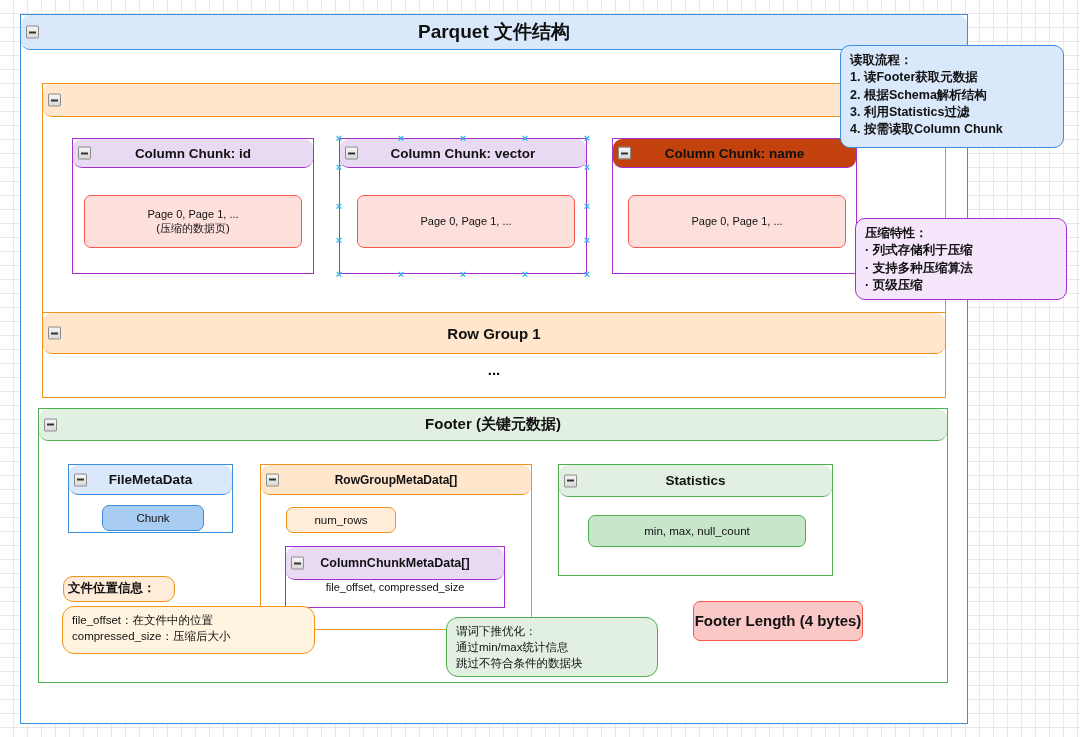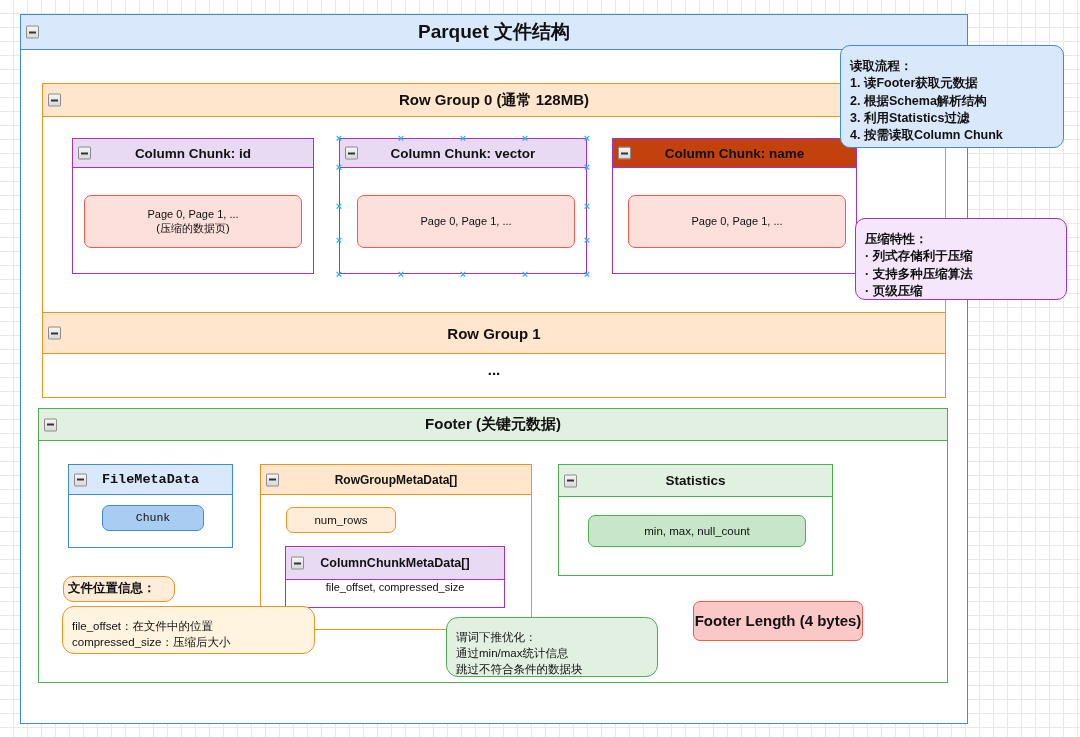--- a/index.html
+++ b/index.html
@@ -22,40 +22,40 @@
     background-size:14px 14px,14px 14px,56px 56px,56px 56px;
     background-position:-1px -1px,-1px -1px,-1px -1px,-1px -1px;
   }
   
   .cont{position:absolute;box-sizing:border-box;border-width:1px;border-style:solid;}
   .cont > .hdr{
     position:absolute;left:0;right:0;top:0;
     box-sizing:border-box;
     display:flex;align-items:center;justify-content:center;
     font-weight:bold;color:#111111;
-    border-bottom-width:1px;border-bottom-style:solid;
+    border-bottom-width:1px;border-bottom-style:solid;border-radius:9px;
   }
   .collapse{
     position:absolute;left:5px;top:50%;transform:translateY(-50%);
     width:13px;height:13px;box-sizing:border-box;
     background:linear-gradient(#f6f6f6,#d8d8d8);
     border:1px solid #8c8c8c;border-radius:1px;
     display:flex;align-items:center;justify-content:center;
   }
   .collapse i{display:block;width:7px;height:2px;background:#333;}
   .pill{
     position:absolute;box-sizing:border-box;
     border-width:1px;border-style:solid;border-radius:7px;
     display:flex;align-items:center;justify-content:center;
     text-align:center;line-height:1.25;
   }
   .note{
     position:absolute;box-sizing:border-box;
     border-width:1px;border-style:solid;border-radius:10px;
-    padding:12px 9px;line-height:1.38;
+    padding:6px 9px;line-height:1.38;
     color:#111;font-weight:bold;white-space:pre-line;
   }
   .note.plain{font-weight:normal;border-radius:12px;}
   
   .sel-x{
     position:absolute;width:9px;height:9px;margin:-4.5px 0 0 -4.5px;
     color:#29b6f2;font-size:11px;line-height:9px;text-align:center;
     font-family:"Liberation Sans",sans-serif;font-weight:700;
     pointer-events:none;
   }
@@ -73,21 +73,20 @@
       </span>
     <span>Parquet 文件结构</span>
   </div>
 </div>
 
 <div class="cont" style="left:42px;top:83px;width:904px;height:231px;border-color:#f2931e;background:#ffffff;">
   <div class="hdr" style="height:33px;background:#ffe6cc;border-bottom-color:#f2931e;font-size:15px;">
     <span class="collapse">
         <i></i>
       </span>
-    <span>Row Group 0 (通常 128MB)</span>
   </div>
 </div>
 
 <div class="cont" style="left:72px;top:138px;width:242px;height:136px;border-color:#a431cd;background:#ffffff;">
   <div class="hdr" style="height:29px;background:#e9daf3;border-bottom-color:#a431cd;font-size:13.5px;">
     <span class="collapse">
         <i></i>
       </span>
     <span>Column Chunk: id</span>
   </div>
@@ -146,21 +145,21 @@
 
 <div class="cont" style="left:38px;top:408px;width:910px;height:275px;border-color:#4caf50;background:#ffffff;">
   <div class="hdr" style="height:32px;background:#e1f0e1;border-bottom-color:#4caf50;font-size:15px;">
     <span class="collapse">
         <i></i>
       </span>
     <span>Footer (关键元数据)</span>
   </div>
 </div>
 
-<div class="cont" style="left:68px;top:464px;width:165px;height:84px;border-color:#3c8ddb;background:#ffffff;font-family:Liberation Mono, monospace;">
+<div class="cont" style="left:68px;top:464px;width:165px;height:69px;border-color:#3c8ddb;background:#ffffff;">
   <div class="hdr" style="height:30px;background:#dae8fc;border-bottom-color:#3c8ddb;font-size:13.5px;">
     <span class="collapse">
         <i></i>
       </span>
     <span>FileMetaData</span>
   </div>
   <div class="pill" style="left:33px;top:40px;width:102px;height:26px;border-color:#3c8ddb;background:#a9ccf2;font-size:11.5px;color:#111;">Chunk</div>
 </div>
 
 <div class="cont" style="left:260px;top:464px;width:272px;height:166px;border-color:#f2931e;background:#ffffff;">

